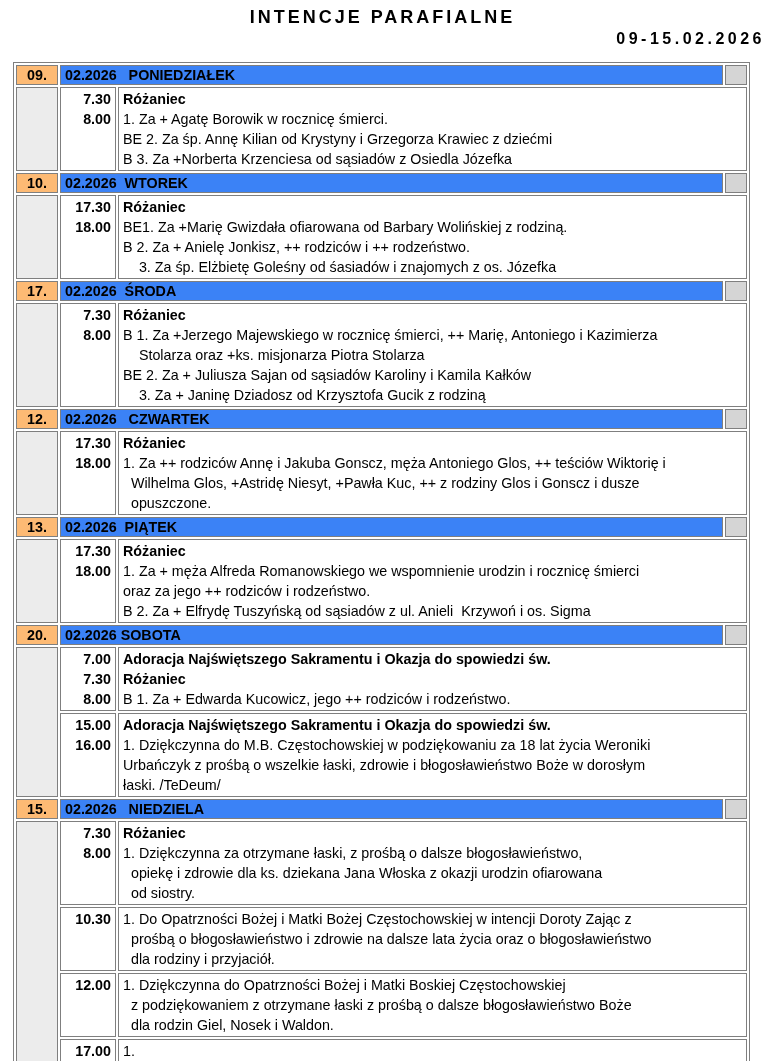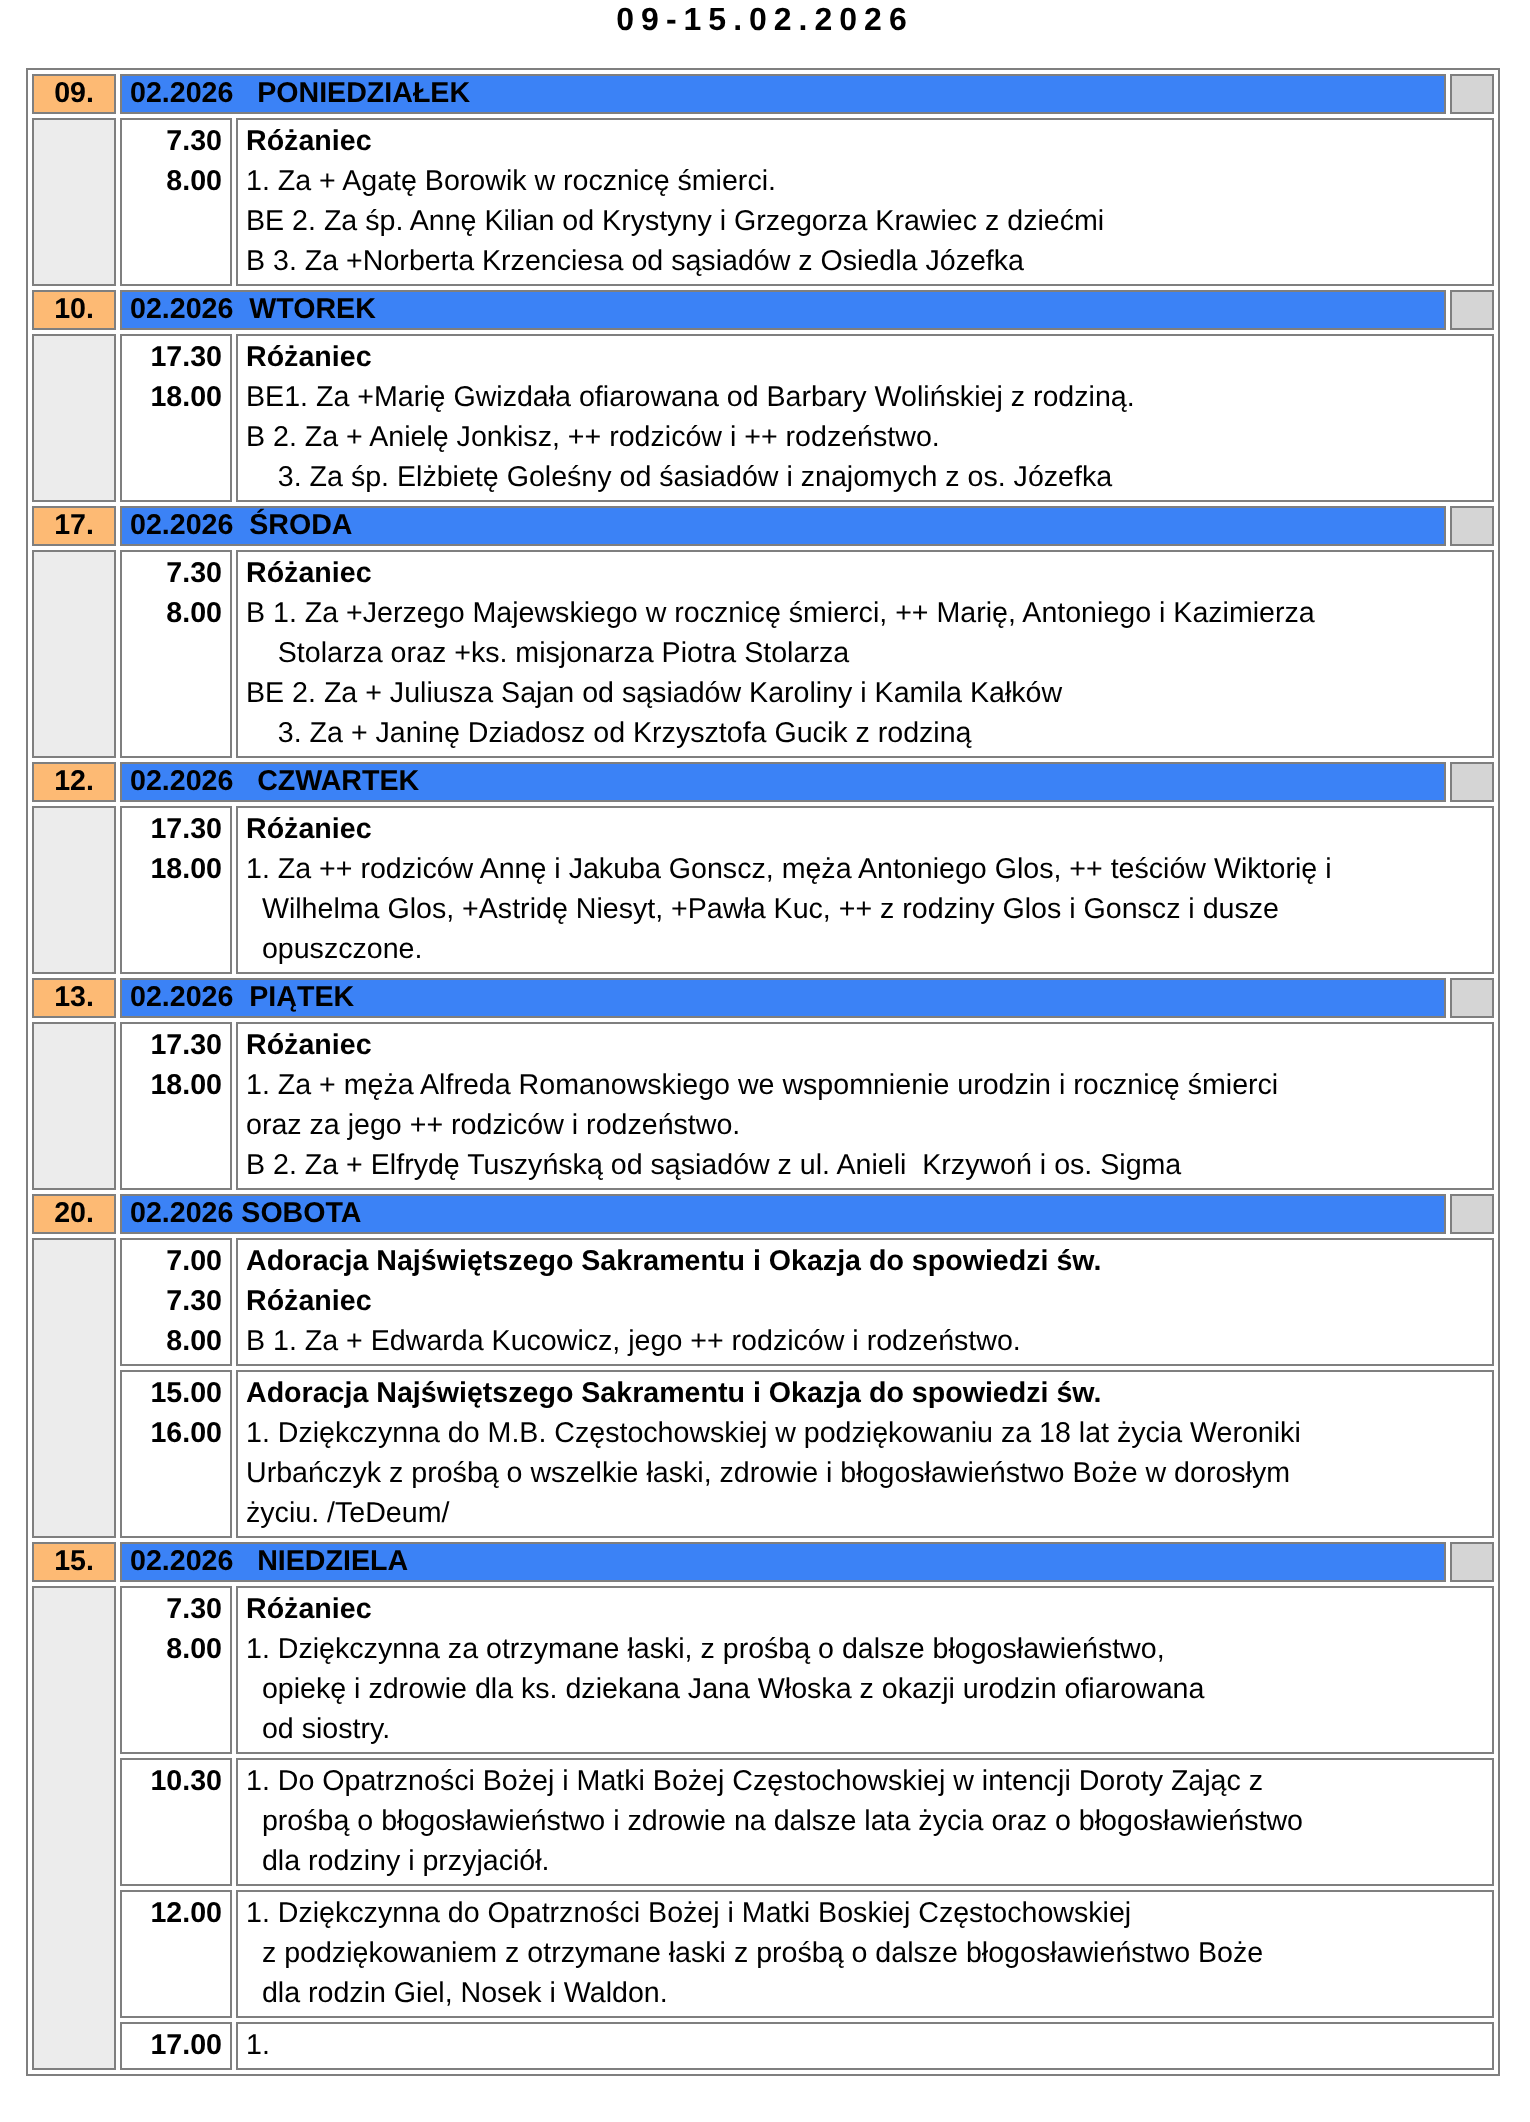--- a/index.html
+++ b/index.html
@@ -15,21 +15,21 @@
   .title {
     margin-top: 7px;
     text-align: center;
     font-weight: bold;
     font-size: 18px;
     letter-spacing: 3px;
     line-height: 21px;
     white-space: pre;
   }
   .subtitle {
-    text-align: center;
+    text-align: right;
     font-weight: bold;
     font-size: 16px;
     letter-spacing: 3.5px;
     line-height: 21px;
     white-space: pre;
   }
 
   table.intentions {
     margin: 13px 0 0 13px;
     width: 737px;
@@ -71,20 +71,21 @@
   .time-line, .line {
     line-height: 20px;
     white-space: pre-wrap;
   }
   .line.bold { font-weight: bold; }
 </style>
 </head>
 <body>
 
 <div class="page">
+  <div class="title">INTENCJE PARAFIALNE</div>
   <div class="subtitle">09-15.02.2026</div>
 
   <table class="intentions">
     <colgroup>
       <col style="width:42px">
       <col style="width:56px">
       <col>
       <col style="width:22px">
     </colgroup>
     <tbody id="intentions-tbody">
@@ -199,21 +200,21 @@
         </tr>
         <tr class="block-row">
           <td class="time">
             <div class="time-line">15.00</div>
             <div class="time-line">16.00</div>
           </td>
           <td class="content" colspan="2">
             <div class="line bold">Adoracja Najświętszego Sakramentu i Okazja do spowiedzi św.</div>
             <div class="line">1. Dziękczynna do M.B. Częstochowskiej w podziękowaniu za 18 lat życia Weroniki</div>
             <div class="line">Urbańczyk z prośbą o wszelkie łaski, zdrowie i błogosławieństwo Boże w dorosłym</div>
-            <div class="line">życiu. /TeDeum/</div>
+            <div class="line">łaski. /TeDeum/</div>
           </td>
         </tr>
         <tr class="day-header-row">
           <td class="daynum">15.</td>
           <td class="dayheader" colspan="2">02.2026   NIEDZIELA</td>
           <td class="dayheader-end"></td>
         </tr>
         <tr class="block-row">
           <td class="dayspacer" rowspan="4"></td>
           <td class="time">

